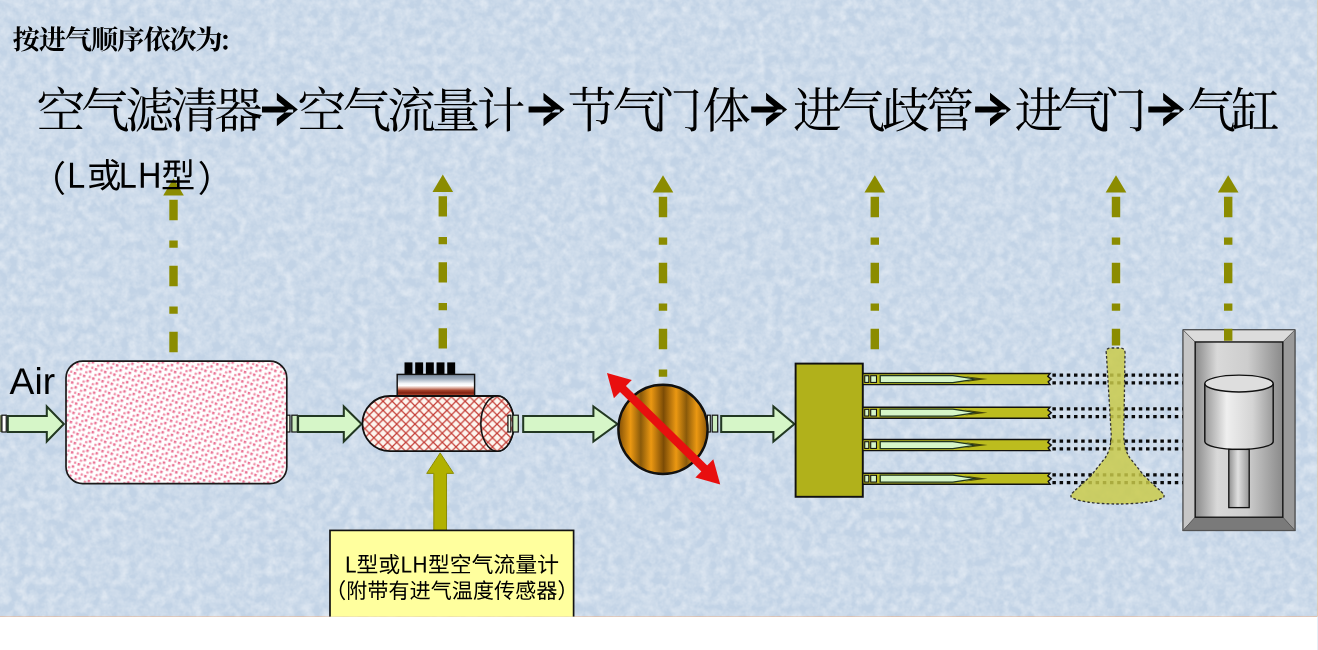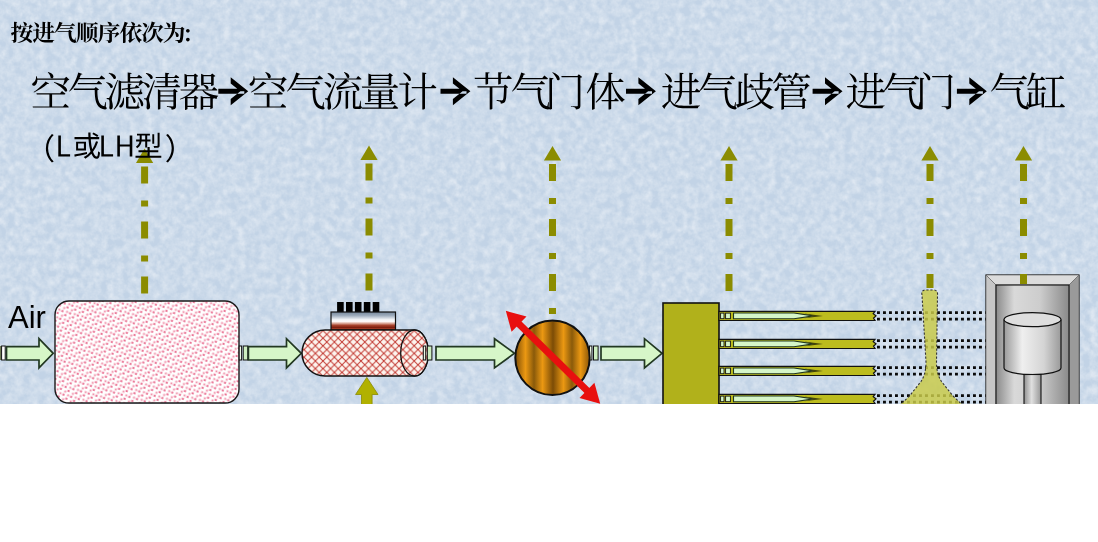--- a/index.html
+++ b/index.html
@@ -1,14 +1,14 @@
 <!DOCTYPE html>
 <html><head><meta charset="utf-8"><style>
 html,body{margin:0;padding:0}
-#page{position:relative;width:1098px;height:404px;overflow:hidden;background:#f97316;font-family:"Liberation Sans",sans-serif}
+#page{position:relative;width:1098px;height:514px;overflow:hidden;background:#f97316;font-family:"Liberation Sans",sans-serif}
 #page svg{position:absolute;top:0;left:0;display:block}
 </style></head><body>
 <div id="page">
 <svg width="1098" height="542" viewBox="0 0 1098 542">
 <defs>
 <pattern id="dots" width="8" height="8" patternUnits="userSpaceOnUse" patternTransform="rotate(16)">
  <rect width="8" height="8" fill="#ffffff"></rect>
  <rect x="0.7" y="0.8" width="2.1" height="2.1" fill="#ea7495"></rect>
  <rect x="4.6" y="3.9" width="2.1" height="2.1" fill="#ea7495"></rect>
  <rect x="1.7" y="5.5" width="1.9" height="1.9" fill="#f08ca6"></rect>

